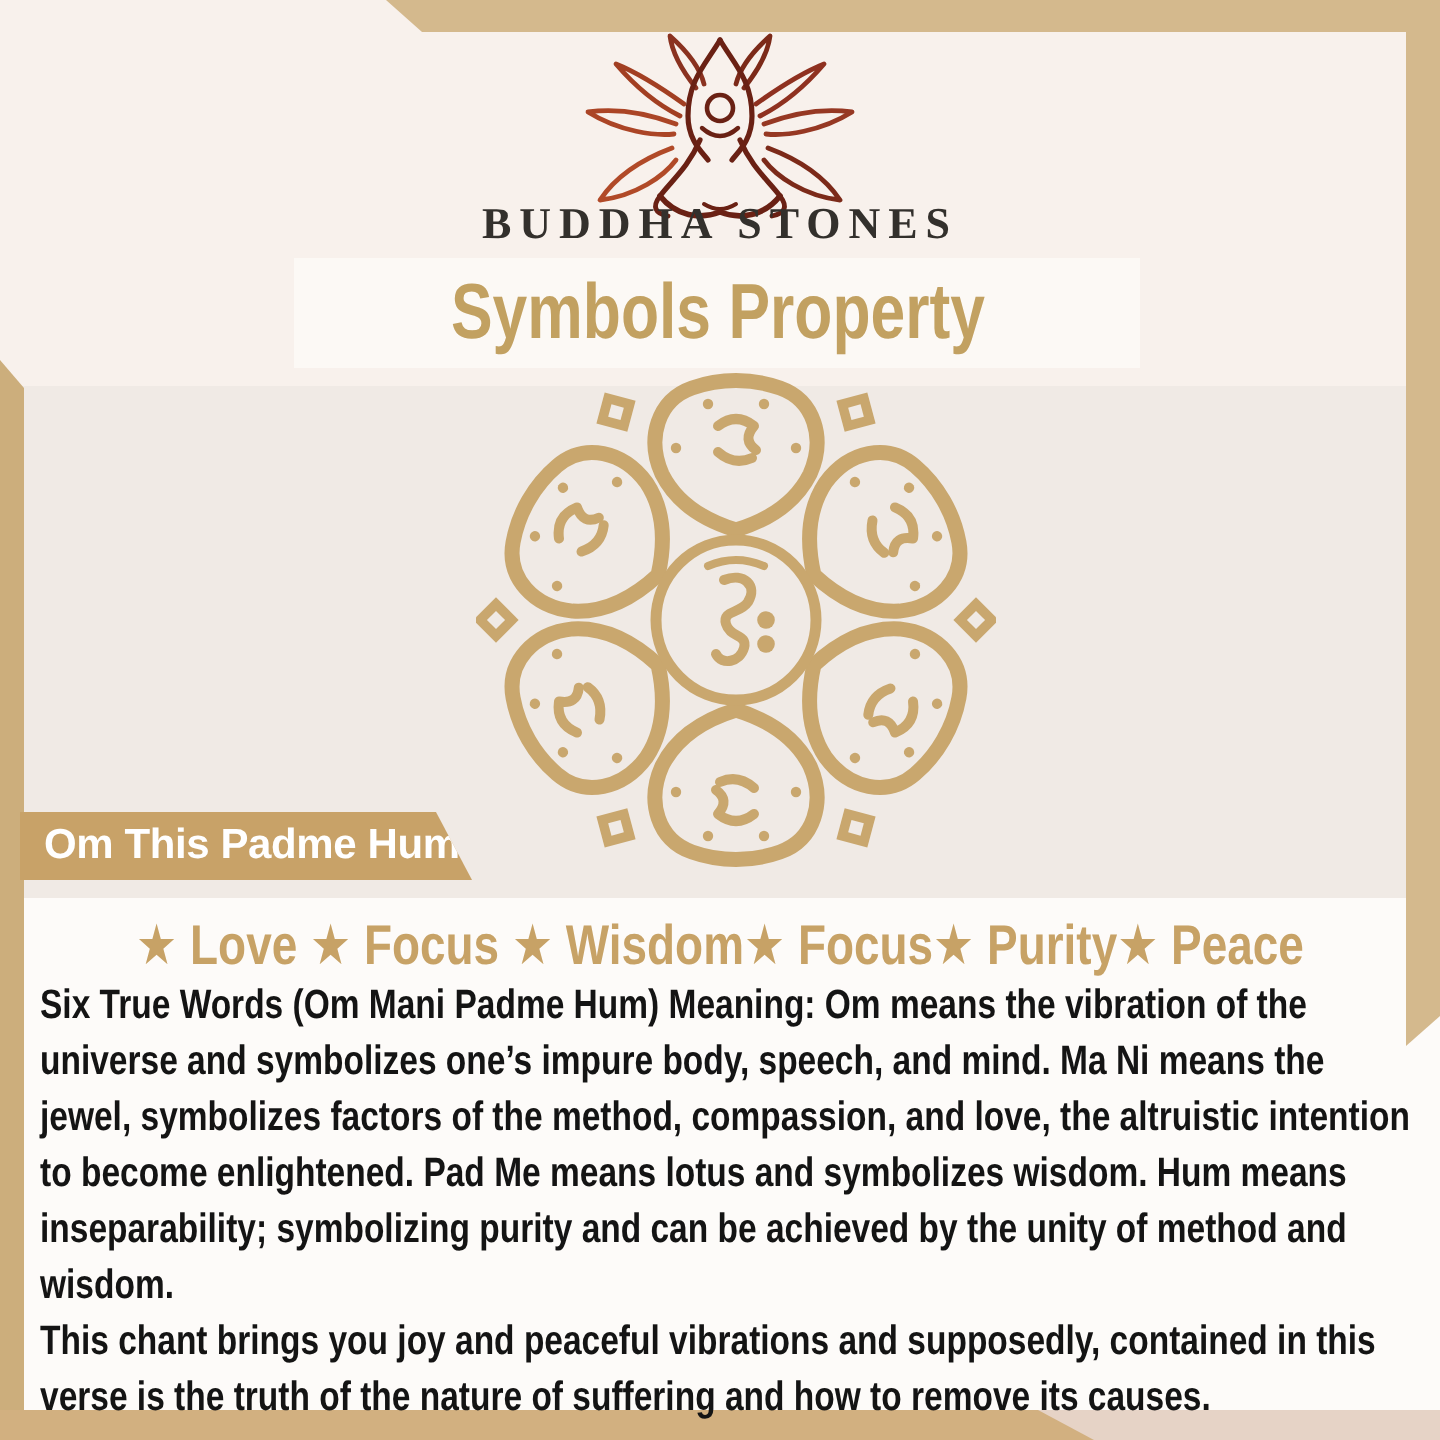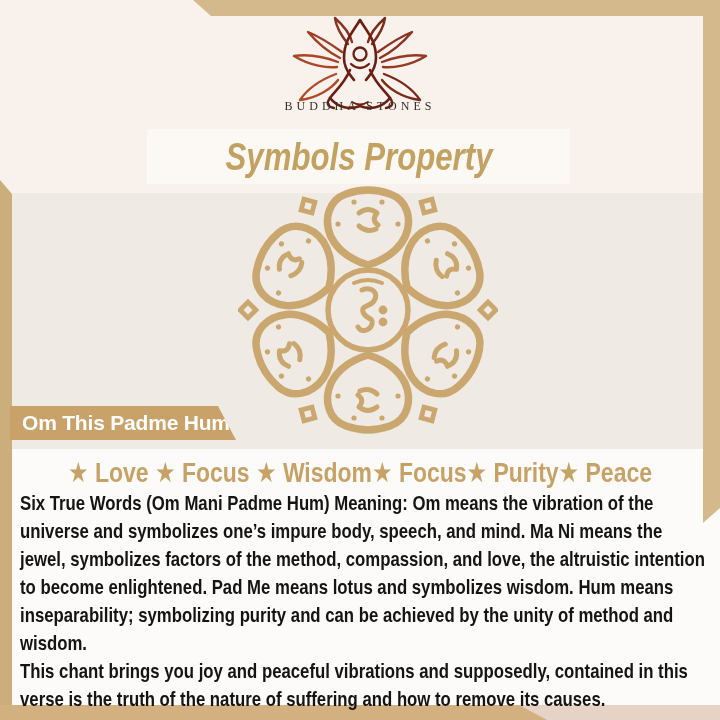--- a/index.html
+++ b/index.html
@@ -20,24 +20,24 @@
   .ribbon-left{position:absolute;top:180px;left:0;width:12px;height:540px;background:#ccae7c;
     clip-path:polygon(0 0,12px 14px,12px 540px,0 540px);}
   .band-light{position:absolute;top:705px;left:400px;width:320px;height:15px;background:#e6d3c6;}
   .band-dark{position:absolute;top:705px;left:0;width:560px;height:15px;background:#d2b080;
     clip-path:polygon(0 0,519px 0,547px 15px,0 15px);}
   
   .logo-wrap{position:absolute;top:14px;left:280px;width:160px;height:100px;}
   .logo-wrap svg{width:100%;height:100%;display:block;}
   .lg{fill:none;stroke-linecap:round;stroke-linejoin:round;}
   .brand-text{position:absolute;top:99px;left:0;width:720px;text-align:center;
-    font-family:"Liberation Serif","DejaVu Serif",serif;font-size:12px;font-weight:400;
+    font-family:"Liberation Serif","DejaVu Serif",serif;font-size:22px;font-weight:700;
     letter-spacing:4px;color:#33302c;}
   
-  .title-strip{position:absolute;top:129px;left:147px;width:423px;height:55px;background:#fcf9f5;font-style:italic;}
+  .title-strip{position:absolute;top:129px;left:147px;width:423px;height:55px;background:#fcf9f5;}
   .title-text{position:absolute;top:50%;left:50%;transform:translate(-50%,-50%) scaleX(0.8);
     white-space:nowrap;font-size:39px;font-weight:700;color:#c2a161;}
   
   .mandala-wrap{position:absolute;top:182px;left:238px;width:260px;height:256px;}
   .mandala-wrap svg{width:100%;height:100%;display:block;}
   .m-stroke{fill:none;stroke:#c9a76e;stroke-linecap:round;stroke-linejoin:round;}
   .m-fill{fill:#c9a76e;stroke:none;}
   .m-inner{fill:#f0eae5;stroke:none;}
   
   .badge{position:absolute;top:406px;left:10px;width:226px;height:34px;background:#c8a268;

